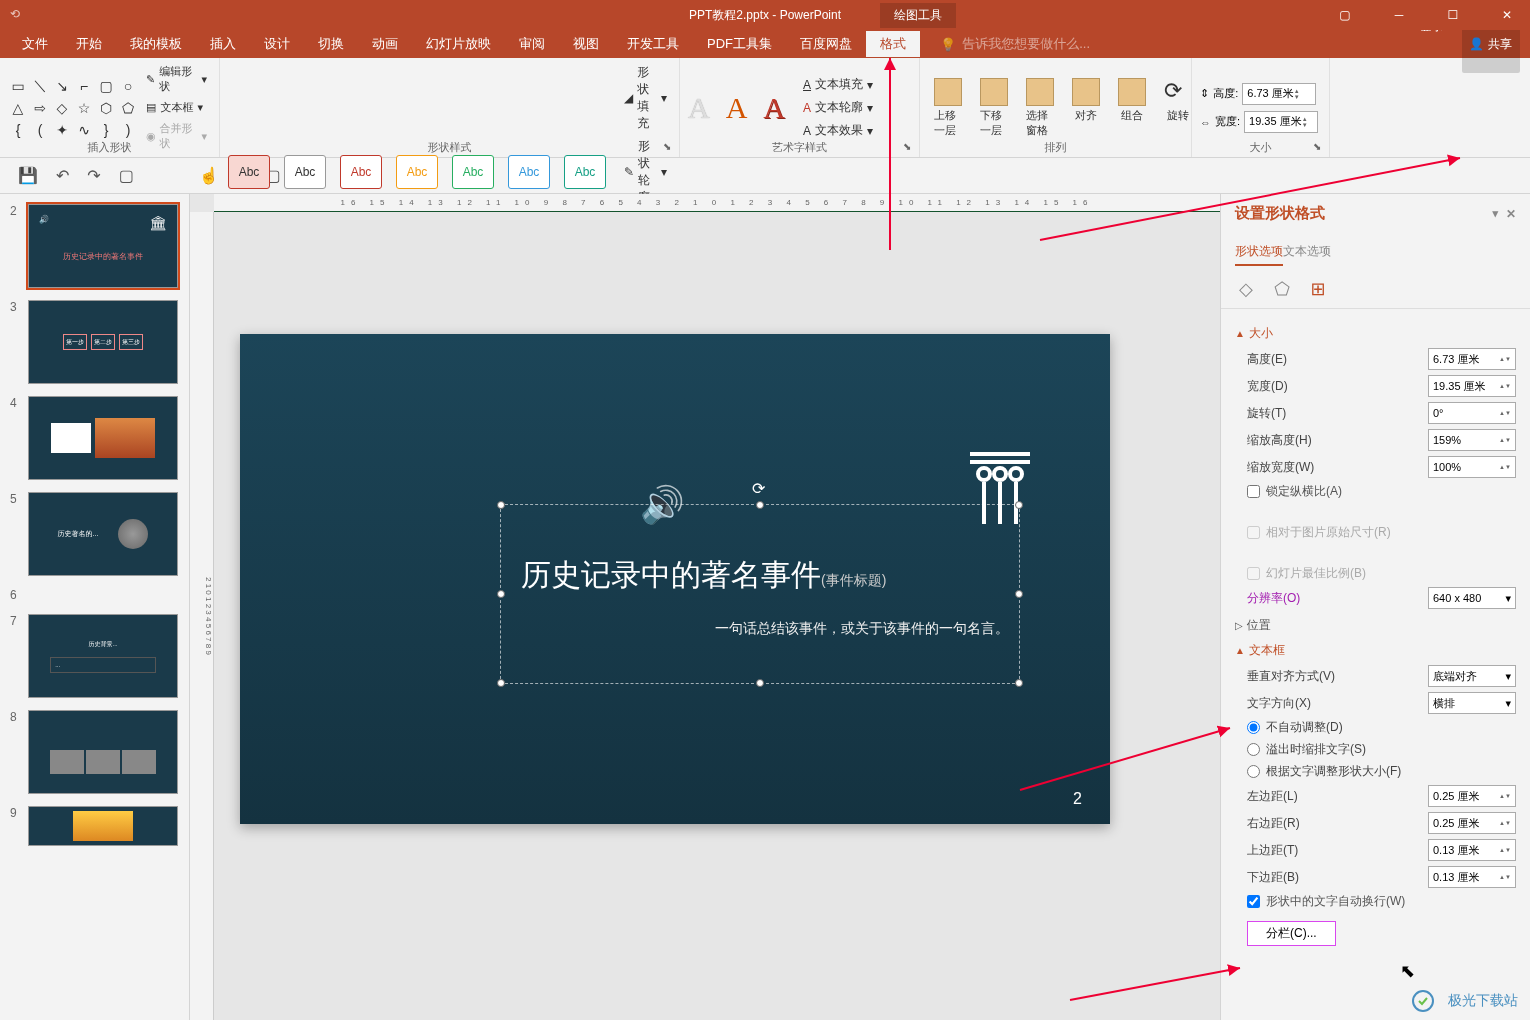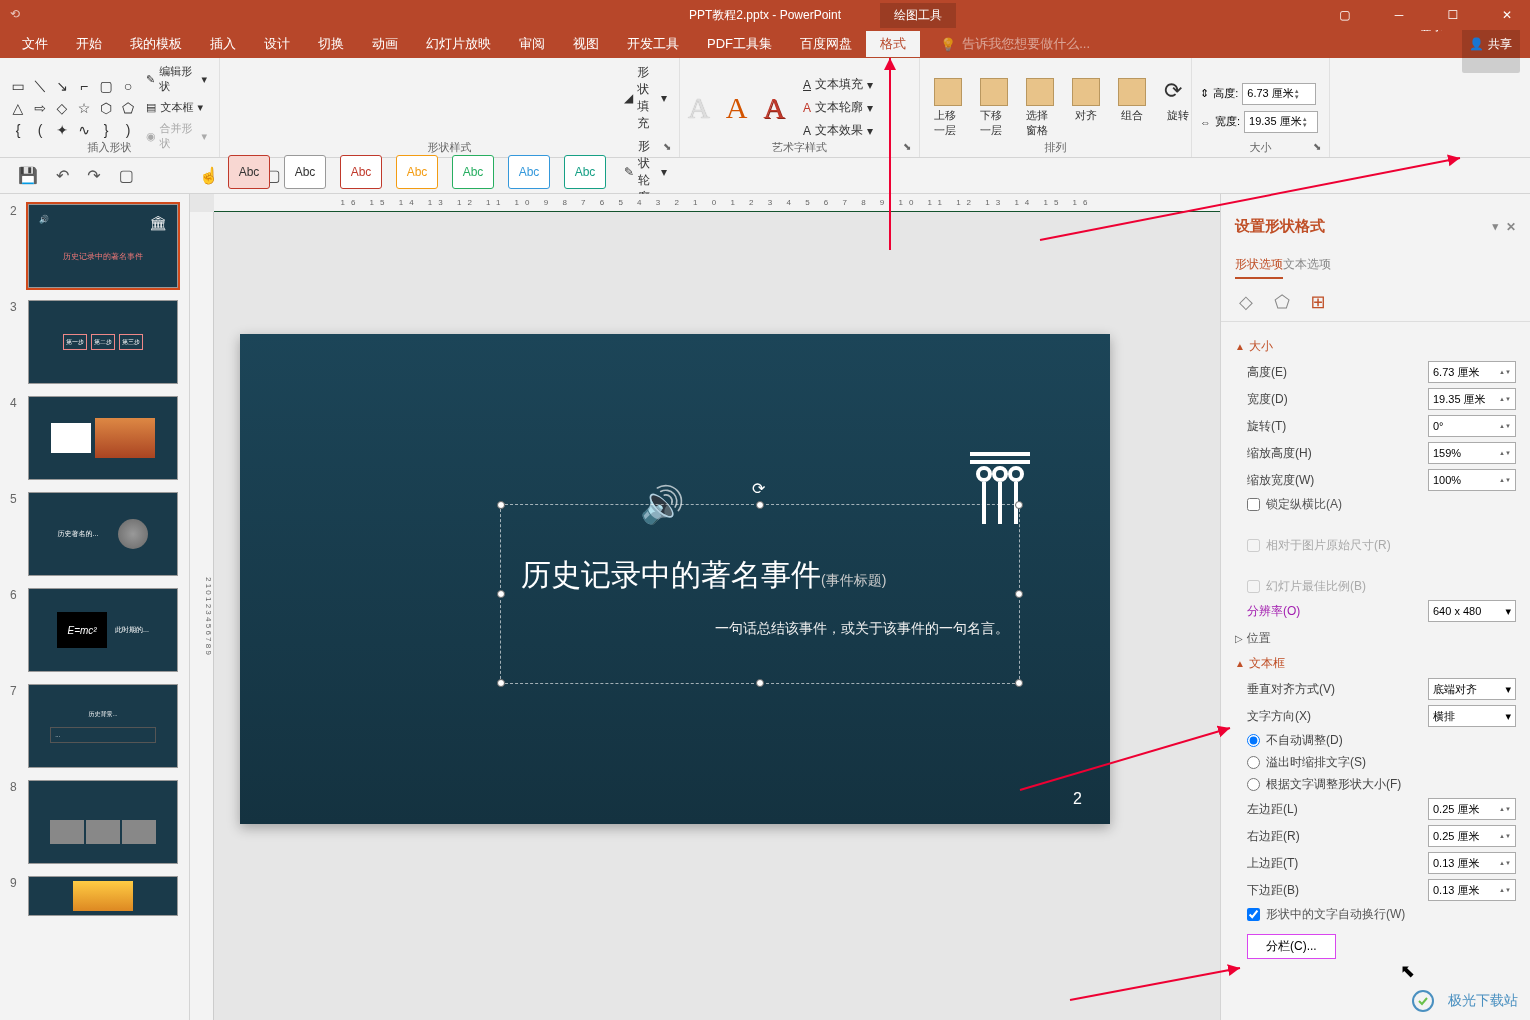--- a/index.html
+++ b/index.html
@@ -98,21 +98,21 @@
 .handle.bm { bottom: -4px; left: 50%; margin-left: -4px; } .handle.br { bottom: -4px; right: -4px; }
 .rotate-handle { position: absolute; top: -26px; left: 50%; margin-left: -8px; color: #fff; font-size: 16px; }
 .slide-title { color: #fff; font-size: 30px; text-align: left; padding: 50px 20px 0; }
 .slide-title-sub { font-size: 14px; color: #ccc; }
 .slide-sub { color: #eee; font-size: 14px; text-align: right; padding: 24px 10px 0 10px; }
 .slide-pagenum { position: absolute; bottom: 16px; right: 28px; color: #fff; font-size: 16px; }
 
 
 .format-pane { width: 310px; background: #f3f3f3; border-left: 1px solid #d4d4d4; display: flex; flex-direction: column; font-size: 12px; }
 .pane-header { padding: 10px 14px 4px; }
-.pane-title { color: #c05028; font-size: 15px; font-weight: bold; display: flex; justify-content: space-between; align-items: center; margin-top: 13px; }
+.pane-title { color: #c05028; font-size: 15px; font-weight: bold; display: flex; justify-content: space-between; align-items: center; }
 .pane-close { color: #888; font-size: 12px; cursor: pointer; }
 .pane-tabs { display: flex; margin-top: 16px; font-size: 12px; }
 .pane-tab { color: #888; padding: 4px 0; cursor: pointer; }
 .pane-tab.active { color: #c05028; border-bottom: 2px solid #c05028; }
 .pane-icons { display: flex; gap: 14px; padding: 8px 14px; border-bottom: 1px solid #ddd; }
 .pane-icon { width: 22px; height: 22px; display: flex; align-items: center; justify-content: center; font-size: 18px; color: #888; }
 .pane-icon.active { color: #c05028; }
 .pane-body { flex: 1; overflow-y: auto; padding: 8px 14px; }
 .section-header { display: flex; align-items: center; gap: 4px; font-size: 12px; color: #c05028; margin: 8px 0 6px; cursor: pointer; }
 .section-header.collapsed { color: #555; }
@@ -354,26 +354,20 @@
         <div class="thumb-num">5</div>
       <div class="thumb">
           <div class="thumb-content">
             <div style="margin-right:20px;font-size:7px">历史著名的...</div>
             <div style="width:30px;height:30px;border-radius:50%;background:#ccc;background-image:radial-gradient(#999,#666)"></div>
           </div>
         </div>
     </div>
     <div class="thumb-row">
         <div class="thumb-num">6</div>
-      <div class="thumb">
-          <div class="thumb-content">
-            <div style="width:50px;height:36px;background:#000;color:#fff;font-size:10px;font-style:italic;display:flex;align-items:center;justify-content:center">E=mc²</div>
-            <div style="margin-left:8px;font-size:7px">此时期的...</div>
-          </div>
-        </div>
     </div>
     <div class="thumb-row">
         <div class="thumb-num">7</div>
       <div class="thumb">
           <div class="thumb-content" style="flex-direction:column;font-size:6px;padding:8px">
             <div>历史背景...</div>
             <div style="border:1px solid #555;padding:4px;margin-top:8px;width:80%">...</div>
           </div>
         </div>
     </div>

